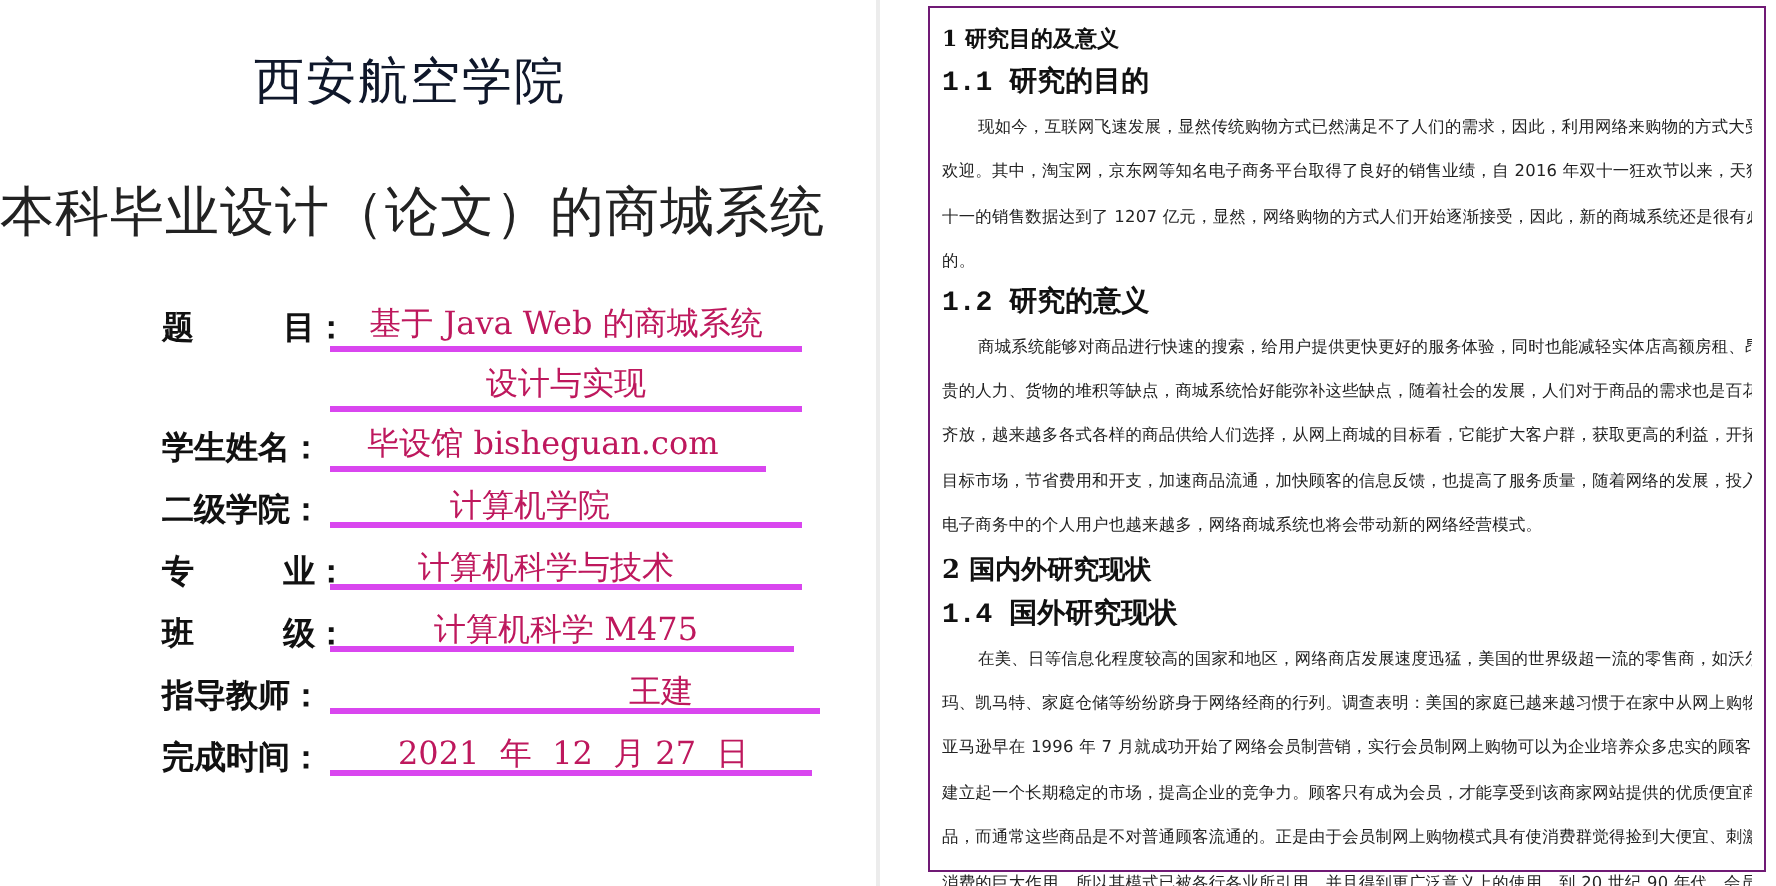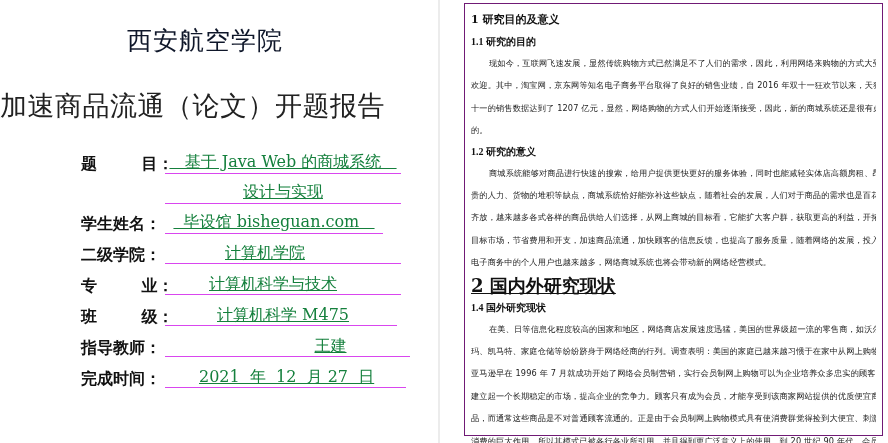--- a/index.html
+++ b/index.html
@@ -16,39 +16,39 @@
     .report-title {
       position: absolute; left: 0; top: 88px; width: 440px; white-space: nowrap;
       font-size: 27px; letter-spacing: 0.5px; color: #222;
     }
     .info-row { position: absolute; left: 81px; height: 22px; display: flex; align-items: flex-end; }
     .info-label {
       font-family: "DejaVu Serif", "Liberation Serif", serif; font-weight: bold; font-size: 16px;
       width: 84px; white-space: pre; color: #111; line-height: 20px;
     }
     .info-value {
-      position: absolute; left: 84px; top: 0; height: 21px; border-bottom: 1px solid #d946ef;
-      font-size: 16px; line-height: 20px; color: #15803d; white-space: pre; text-align: center; text-decoration: underline;
+      position: absolute; left: 84px; top: 0; height: 21px; border-bottom: 3px solid #d946ef;
+      font-size: 16px; line-height: 20px; color: #be185d; white-space: pre; text-align: center;
     }
     .right-page { position: absolute; left: 464px; top: 3px; width: 419px; height: 433px;
       border: 1px solid #701a75; box-sizing: border-box; }
     .rp-inner { padding: 4px 6px 0 6px; font-family: "DejaVu Sans", "Liberation Sans", sans-serif; }
     .h1 { font-family: "DejaVu Serif", "Liberation Serif", serif; font-weight: bold; font-size: 11px; height: 24px; line-height: 24px; }
-    .h1.big { font-size: 18px; text-decoration: underline; }
-    .h2 { font-family: Liberation Serif, serif; font-weight: bold; font-size: 10px; height: 20px; line-height: 20px; }
+    .h1.big { font-size: 13px; }
+    .h2 { font-family: Liberation Mono, monospace; font-weight: bold; font-size: 14px; height: 20px; line-height: 20px; }
     .para { font-size: 8.2px; line-height: 22.4px; color: #222; text-align: justify; letter-spacing: 0.15px; }
     .para .line { display: block; white-space: nowrap; overflow: hidden; }
     .indent { padding-left: 18px; }
   </style>
 </head>
 <body>
 
 <div class="left-page">
   <div class="school">西安航空学院</div>
-  <div class="report-title">加速商品流通（论文）开题报告</div>
+  <div class="report-title">本科毕业设计（论文）的商城系统</div>
 
   <div class="info-row" style="top:152px">
     <span class="info-label">题        目：</span>
     <span class="info-value" style="width:236px">   基于 Java Web 的商城系统   </span>
   </div>
   <div class="info-row" style="top:182px">
     <span class="info-label"></span>
     <span class="info-value" style="width:236px">设计与实现</span>
   </div>
   <div class="info-row" style="top:212px">

